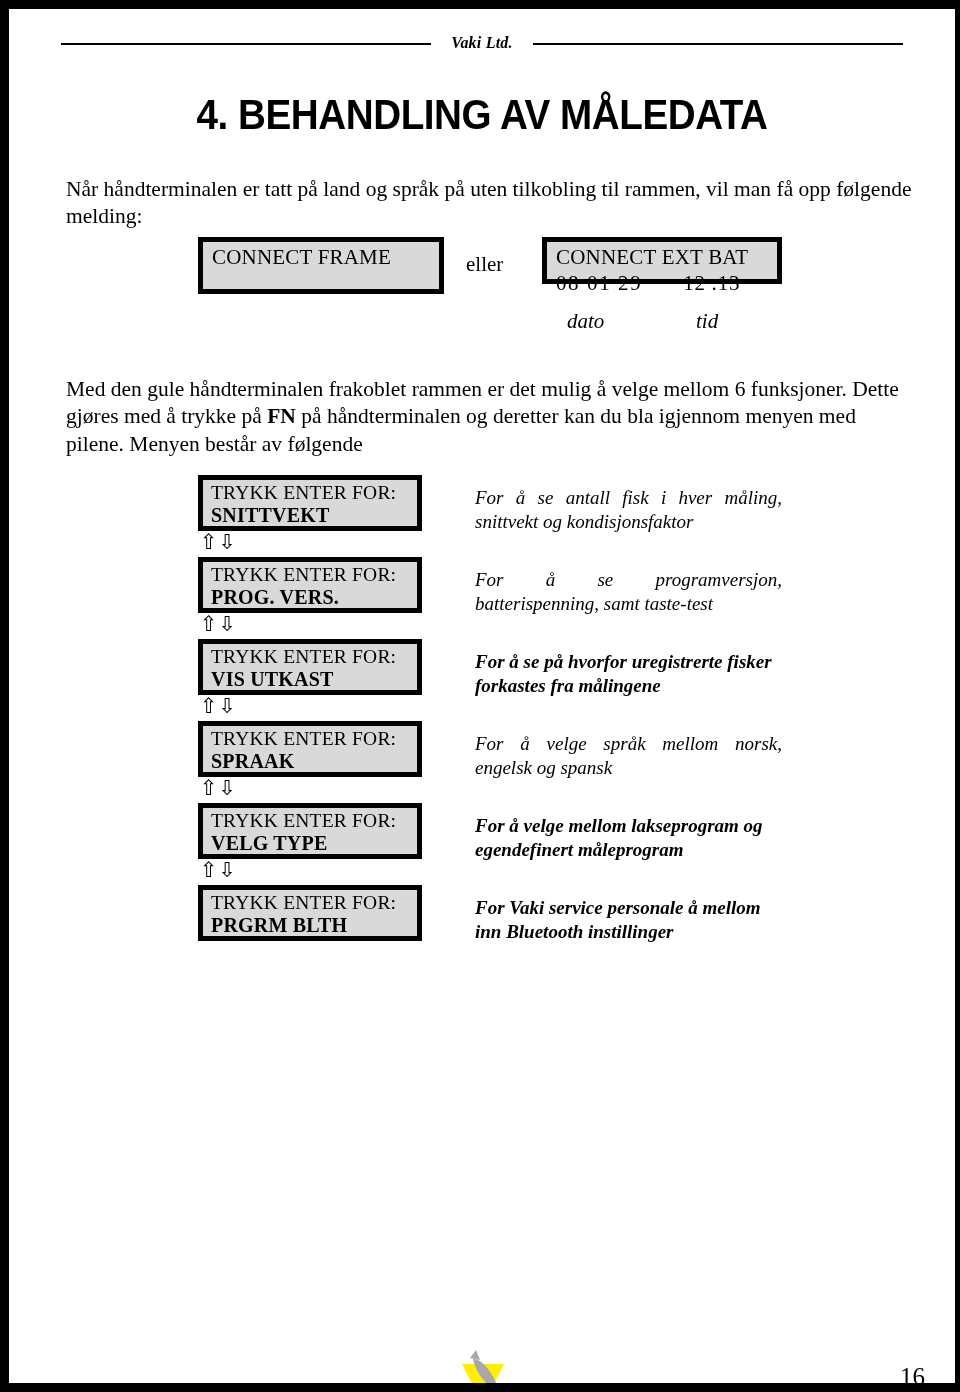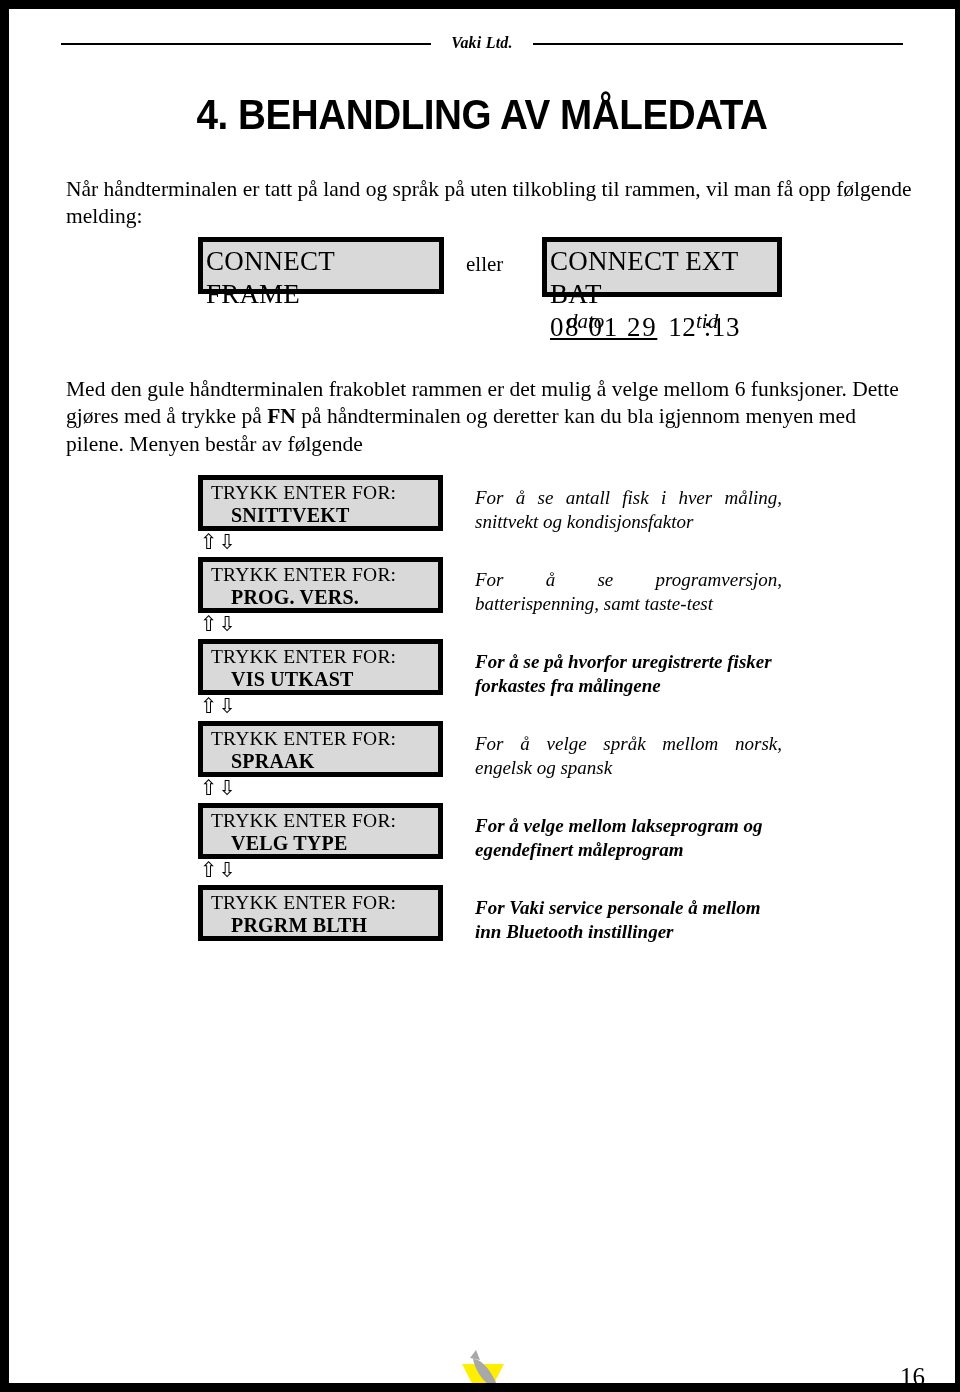--- a/index.html
+++ b/index.html
@@ -86,45 +86,45 @@
     font-size: 21.5px;
     line-height: 1.30;
     text-align: left;
   }
 
   
   .lcd {
     box-sizing: border-box;
     border: 5px solid #000;
     background: #d9d9d9;
-    padding: 3px 9px 4px 3px;
-    font-size: 27px;
+    padding: 3px 9px 4px 9px;
+    font-size: 21px;
     line-height: 1.22;
     letter-spacing: 0.2px;
   }
 
   #lcd-connect-frame {
     position: absolute;
     left: 189px;
     top: 228px;
     width: 246px;
     height: 57px;
   }
   #lcd-connect-bat {
     position: absolute;
     left: 533px;
     top: 228px;
     width: 240px;
-    height: 60px;
+    height: 47px;
   }
   .bat-line2 {
     display: flex;
     width: 100%;
   }
-  .bat-date { flex: 0 0 auto; letter-spacing: 1.6px; text-decoration: underline; }
+  .bat-date { flex: 0 0 auto; letter-spacing: 1.6px; }
   .bat-time { margin-left: auto; padding-right: 28px; letter-spacing: 0.6px; }
 
   .eller {
     position: absolute;
     left: 457px;
     top: 243px;
     font-size: 21px;
   }
 
   .sub-label {
@@ -145,37 +145,36 @@
   }
   .menu-row {
     position: relative;
     height: 82px;
   }
   .menu-box {
     position: absolute;
     left: 0;
     top: 0;
     box-sizing: border-box;
-    width: 245px;
+    width: 224px;
     height: 56px;
     border: 5px solid #000;
     background: #d9d9d9;
     padding: 1px 8px 0 8px;
   }
   .menu-line1 {
     font-size: 19.5px;
     line-height: 1.18;
     letter-spacing: 0.2px;
   }
   .menu-line2 {
     font-size: 20px;
     font-weight: bold;
     line-height: 1.18;
     letter-spacing: 0.2px;
-    margin-left: 20px;
   }
   .arrows {
     position: absolute;
     left: 2px;
     top: 57px;
     font-size: 21px;
     line-height: 1;
     letter-spacing: 1px;
     font-family: "DejaVu Sans", sans-serif;
   }

